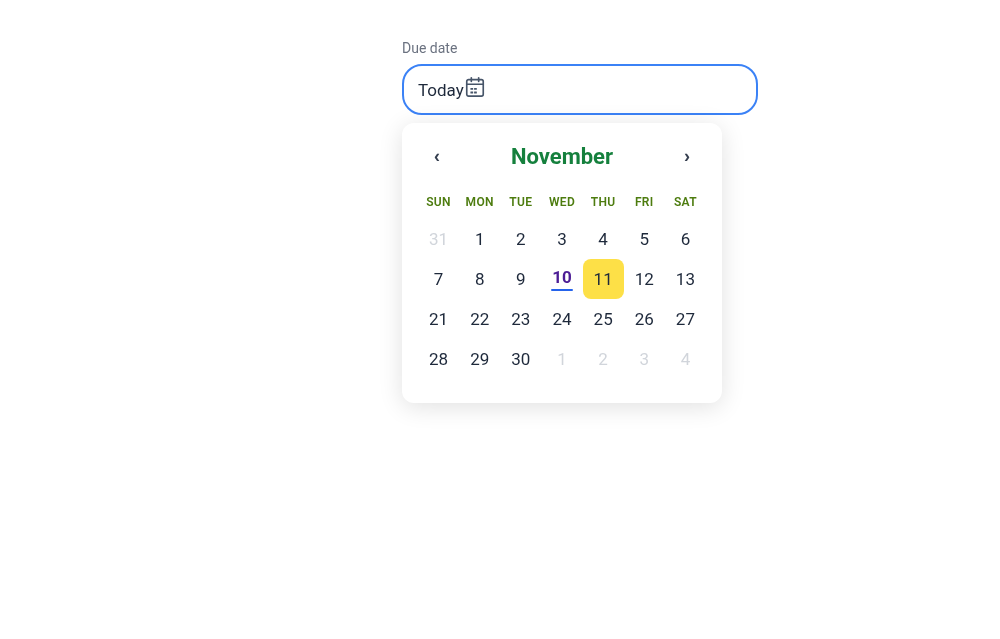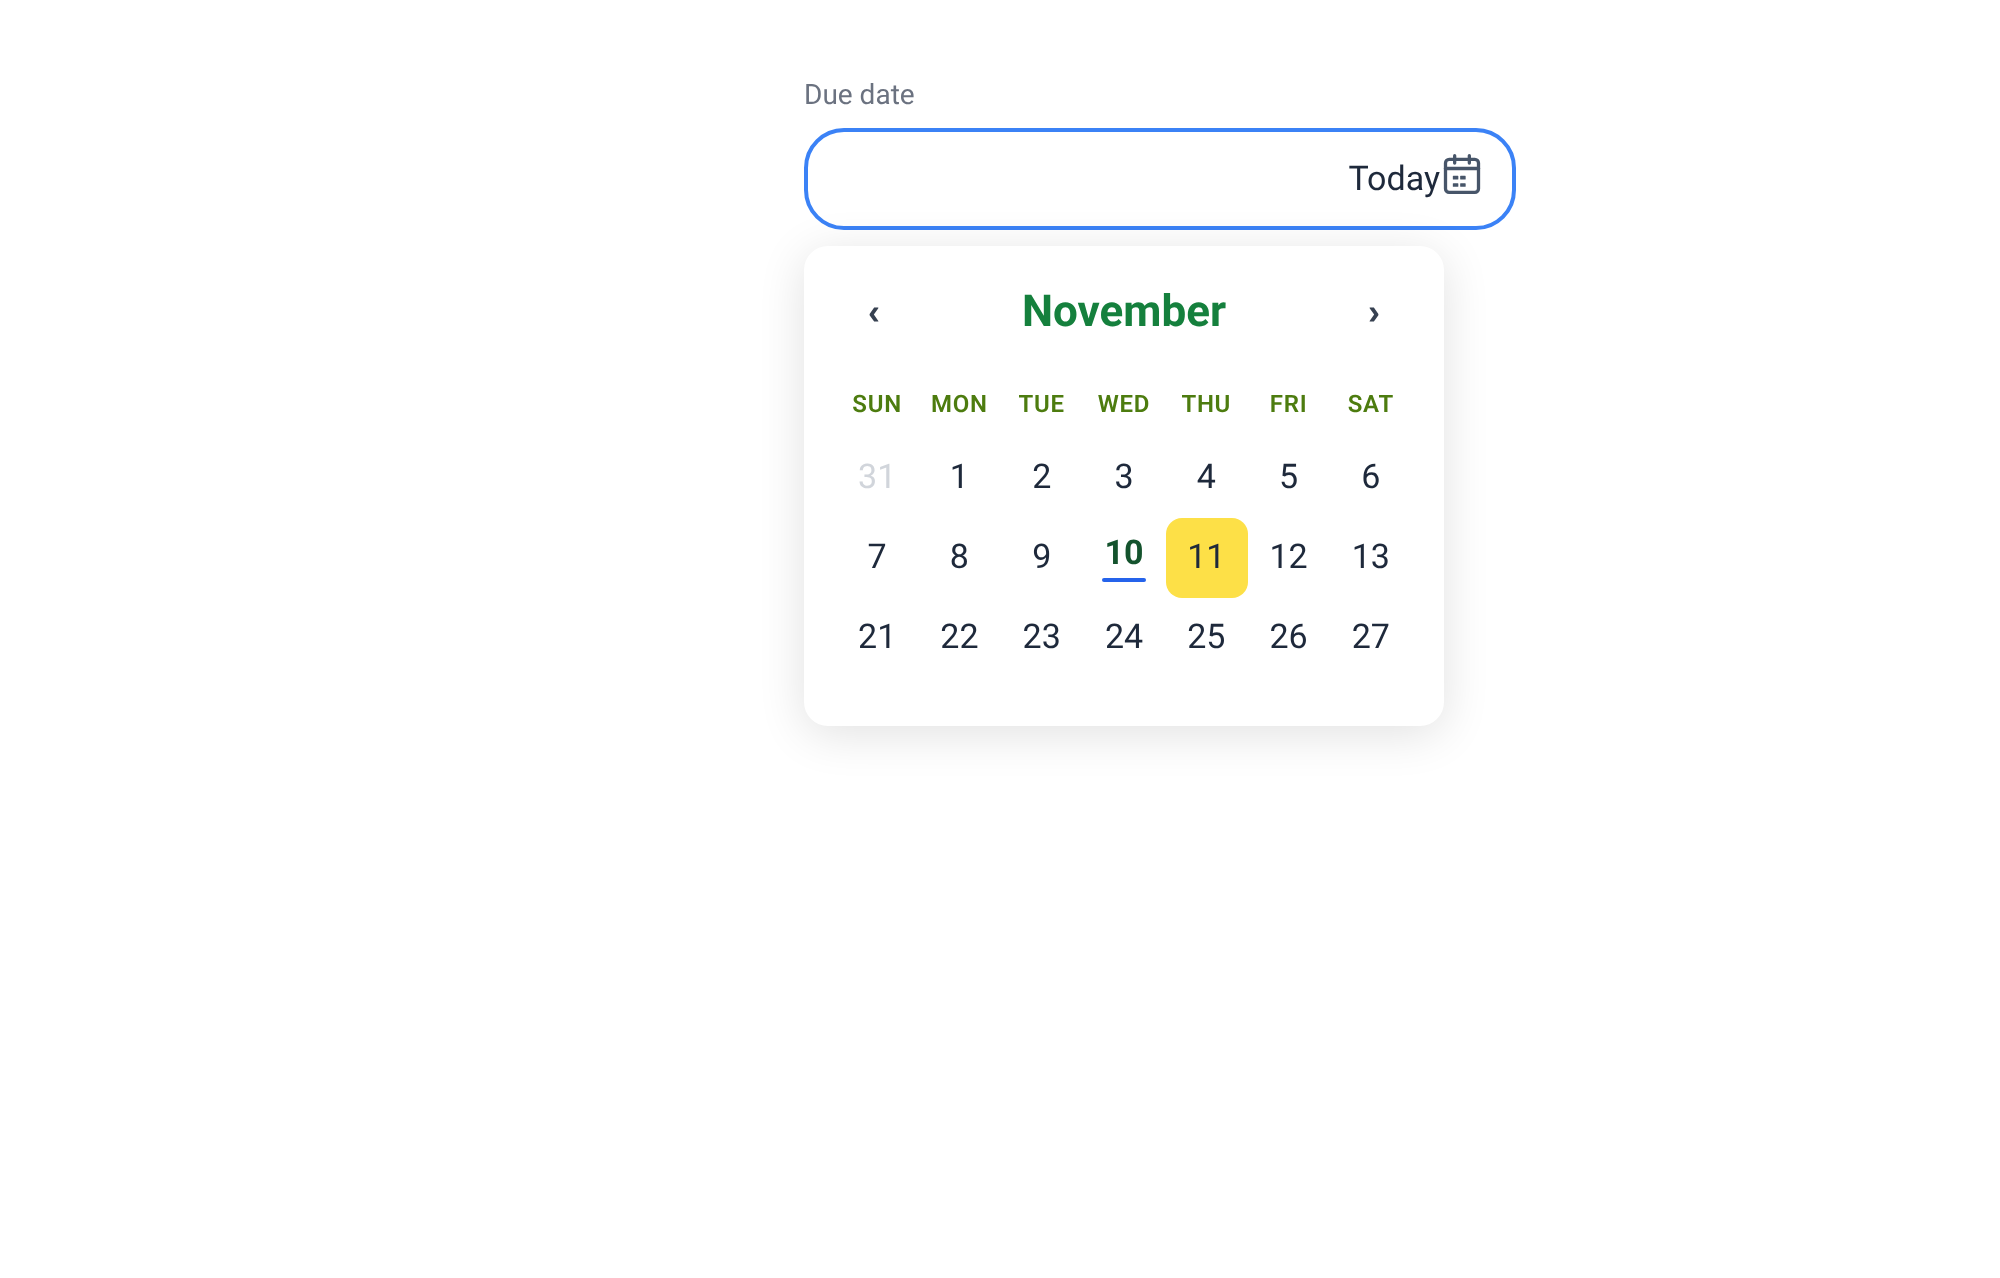--- a/index.html
+++ b/index.html
@@ -21,21 +21,21 @@
     .due-date-label {
       font-size: 14px;
       color: #6b7280;
       margin-bottom: 8px;
       font-weight: 400;
     }
 
     .date-input-wrapper {
       display: flex;
       align-items: center;
-      justify-content: flex-end;
+      justify-content: flex-start;
       border: 2px solid #3b82f6;
       border-radius: 20px;
       padding: 10px 14px;
       margin-bottom: 8px;
       background: #fff;
       cursor: pointer;
     }
 
     .date-input-text {
       font-size: 17px;
@@ -103,21 +103,21 @@
       cursor: pointer;
       width: 40px;
       height: 40px;
     }
 
     .calendar-grid td.other-month {
       color: #d1d5db;
     }
 
     .calendar-grid td.today {
-      color: #14532d;
+      color: #4c1d95;
       font-weight: 700;
       position: relative;
     }
 
     .calendar-grid td.today::after {
       content: '';
       display: block;
       height: 2px;
       background: #2563eb;
       border-radius: 2px;
@@ -193,16 +193,25 @@
           </tr>
           <tr>
             <td>21</td>
             <td>22</td>
             <td>23</td>
             <td>24</td>
             <td>25</td>
             <td>26</td>
             <td>27</td>
           </tr>
+          <tr>
+            <td>28</td>
+            <td>29</td>
+            <td>30</td>
+            <td class="other-month">1</td>
+            <td class="other-month">2</td>
+            <td class="other-month">3</td>
+            <td class="other-month">4</td>
+          </tr>
         </tbody>
     </table>
   </div>
 </div>
 
 </body></html>

